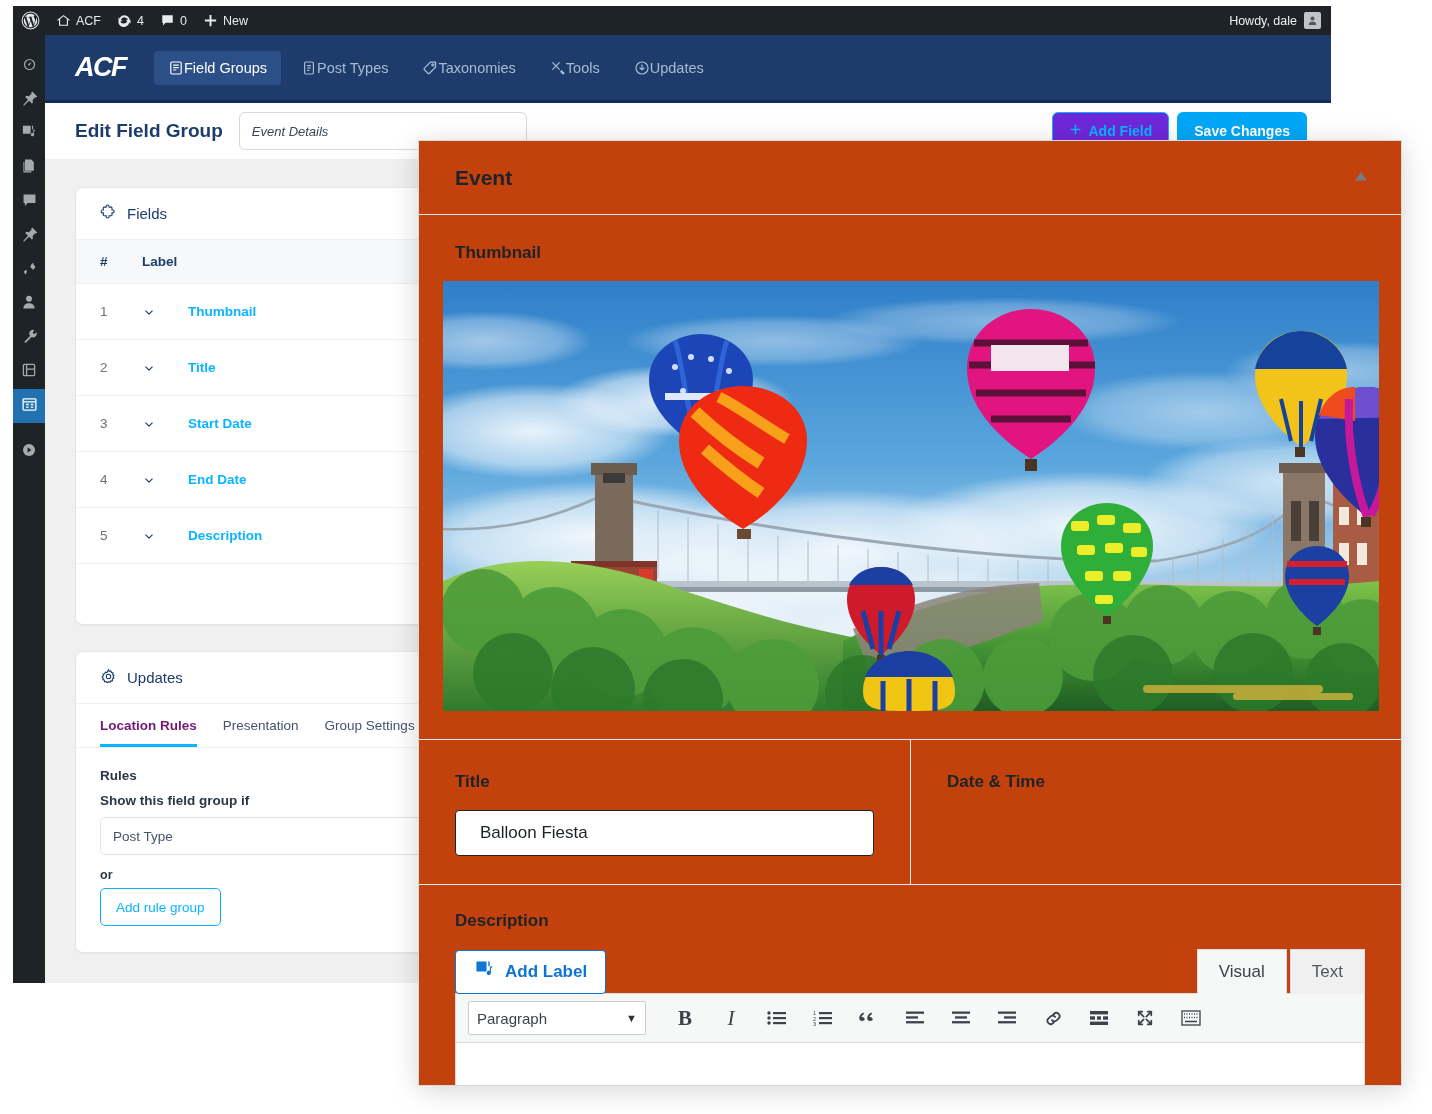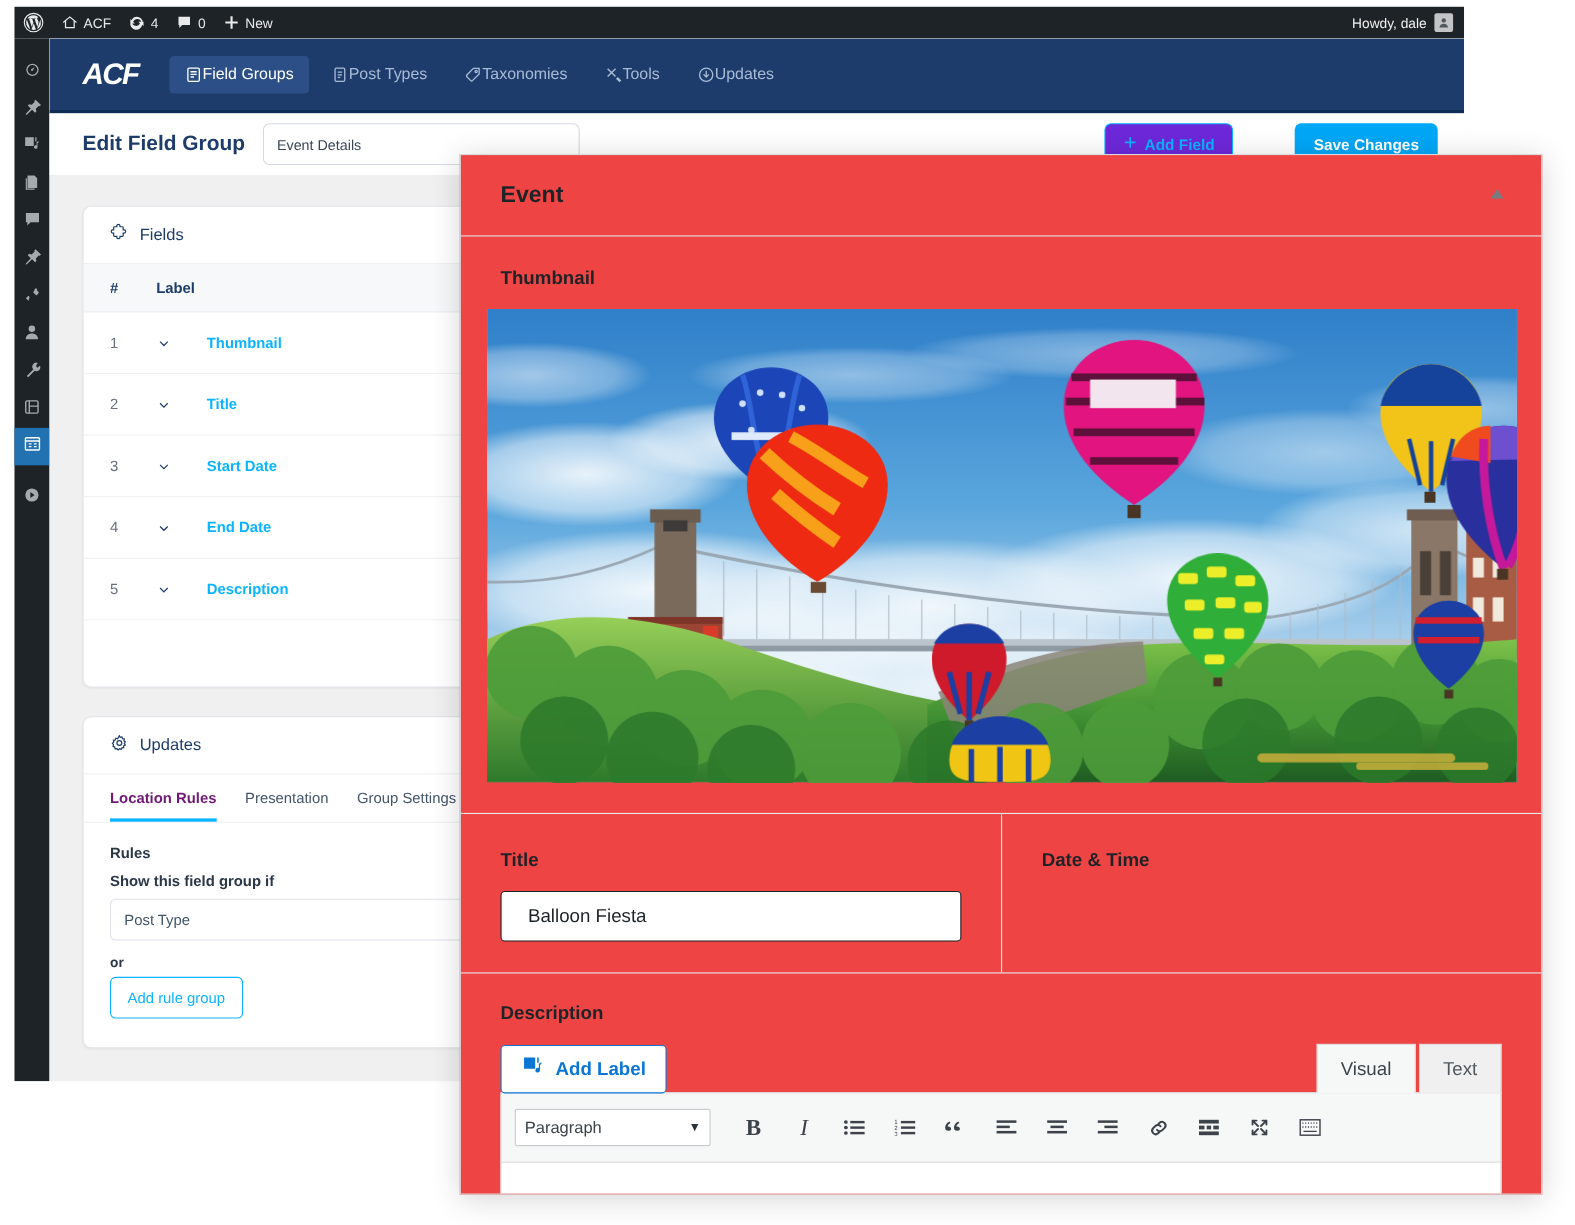--- a/index.html
+++ b/index.html
@@ -77,32 +77,32 @@
   .acf-tab svg { display: block; }
 
   .acf-subhead {
     height: 56px; background: #fff; display: flex; align-items: center;
     padding: 0 24px 0 30px; gap: 16px;
   }
   .acf-title { font-size: 19px; color: #1d3c6b; font-weight: bold; white-space: nowrap; }
   .acf-name-input {
     width: 288px; height: 38px; border: 1px solid #d5d9e0; border-radius: 6px;
     padding: 0 12px; font-size: 13px; color: #3a4554;
-    display: flex; align-items: center; background: #fff;
+    display: flex; align-items: center; background: #fff; font-style: italic;
   }
   .acf-head-actions { margin-left: auto; display: flex; gap: 8px; align-items: center; }
   .btn-addfield {
     height: 38px; border: 1px solid #0ab4ff; border-radius: 6px; background: #6d28d9;
     color: #0ab4ff; font-size: 14px; font-weight: bold;
     display: flex; align-items: center; gap: 7px; padding: 0 16px;
   }
   .btn-save {
     height: 38px; border-radius: 6px; background: #00a7f7;
     color: #fff; font-size: 14px; font-weight: bold;
-    display: flex; align-items: center; padding: 0 17px; margin-left: 48px;
+    display: flex; align-items: center; padding: 0 17px;
   }
 
   .acf-body { padding: 28px 24px 0 30px; }
   .panel {
     background: #fff; border: 1px solid #e3e5e9; border-radius: 8px;
     box-shadow: 0 1px 2px rgba(0,0,0,.04);
     margin-bottom: 26px; overflow: hidden;
   }
   .panel-head {
     display: flex; align-items: center; gap: 10px;
@@ -143,21 +143,21 @@
   .btn-rule {
     display: inline-flex; align-items: center; height: 38px; padding: 0 15px;
     border: 1px solid #0ab4ff; border-radius: 5px; background: #fff;
     color: #0ab4ff; font-size: 13.5px;
   }
 
   
   .modal {
     position: absolute; left: 418px; top: 140px;
     width: 984px; height: 946px;
-    background: #ef4444; border: 1px solid #d8d9db;
+    background: #c2410c; border: 1px solid #d8d9db;
     box-shadow: 0 4px 26px rgba(0,0,0,.17);
     overflow: hidden;
   }
   .modal-head {
     height: 74px; display: flex; align-items: center;
     padding: 0 33px 0 36px; border-bottom: 1px solid #e2e4e7;
   }
   .modal-title { font-size: 21px; font-weight: bold; color: #1d2327; }
   .modal-toggle { margin-left: auto; color: #787c82; font-size: 13px; }
   .modal-body { padding: 0; }
@@ -192,21 +192,21 @@
   .ed-tab {
     height: 45px; padding: 0 21px; display: flex; align-items: center;
     font-size: 17px; color: #50575e;
     border: 1px solid #dcdcde; border-bottom: none;
     background: #f0f0f1;
   }
   .ed-tab.active { background: #f6f7f7; border-bottom: 1px solid #f6f7f7; color: #3c434a; }
   .ed-tab + .ed-tab { margin-left: 3px; }
   .toolbar {
     border: 1px solid #dcdcde; background: #f6f7f7;
-    height: 64px; display: flex; align-items: center; gap: 4px;
+    height: 50px; display: flex; align-items: center; gap: 4px;
     padding: 0 12px; margin-top: -1px;
   }
   .para-select {
     width: 178px; height: 34px; background: #fff; border: 1px solid #c9cdd2;
     border-radius: 2px; display: flex; align-items: center;
     padding: 0 8px; font-size: 15px; color: #3c434a; margin-right: 14px;
   }
   .para-select .caret { margin-left: auto; font-size: 11px; color: #2c3338; }
   .tb-btn {
     width: 42px; height: 40px; display: flex; align-items: center; justify-content: center;

